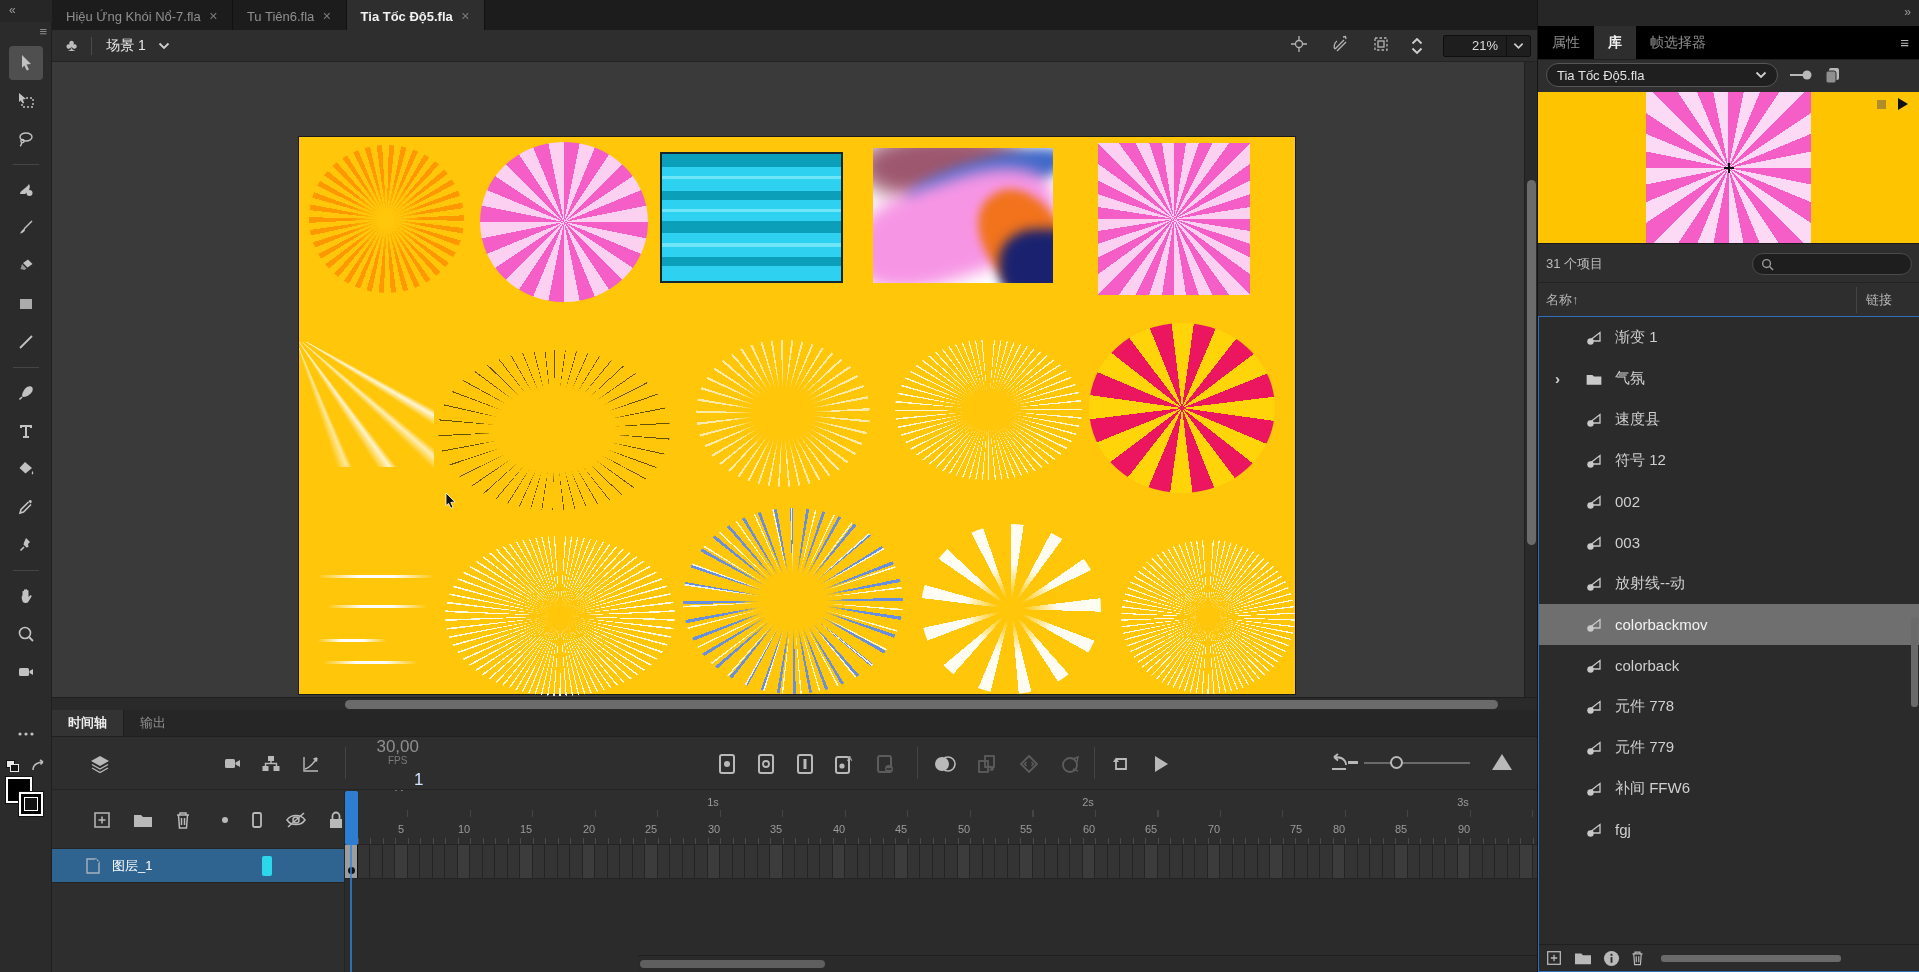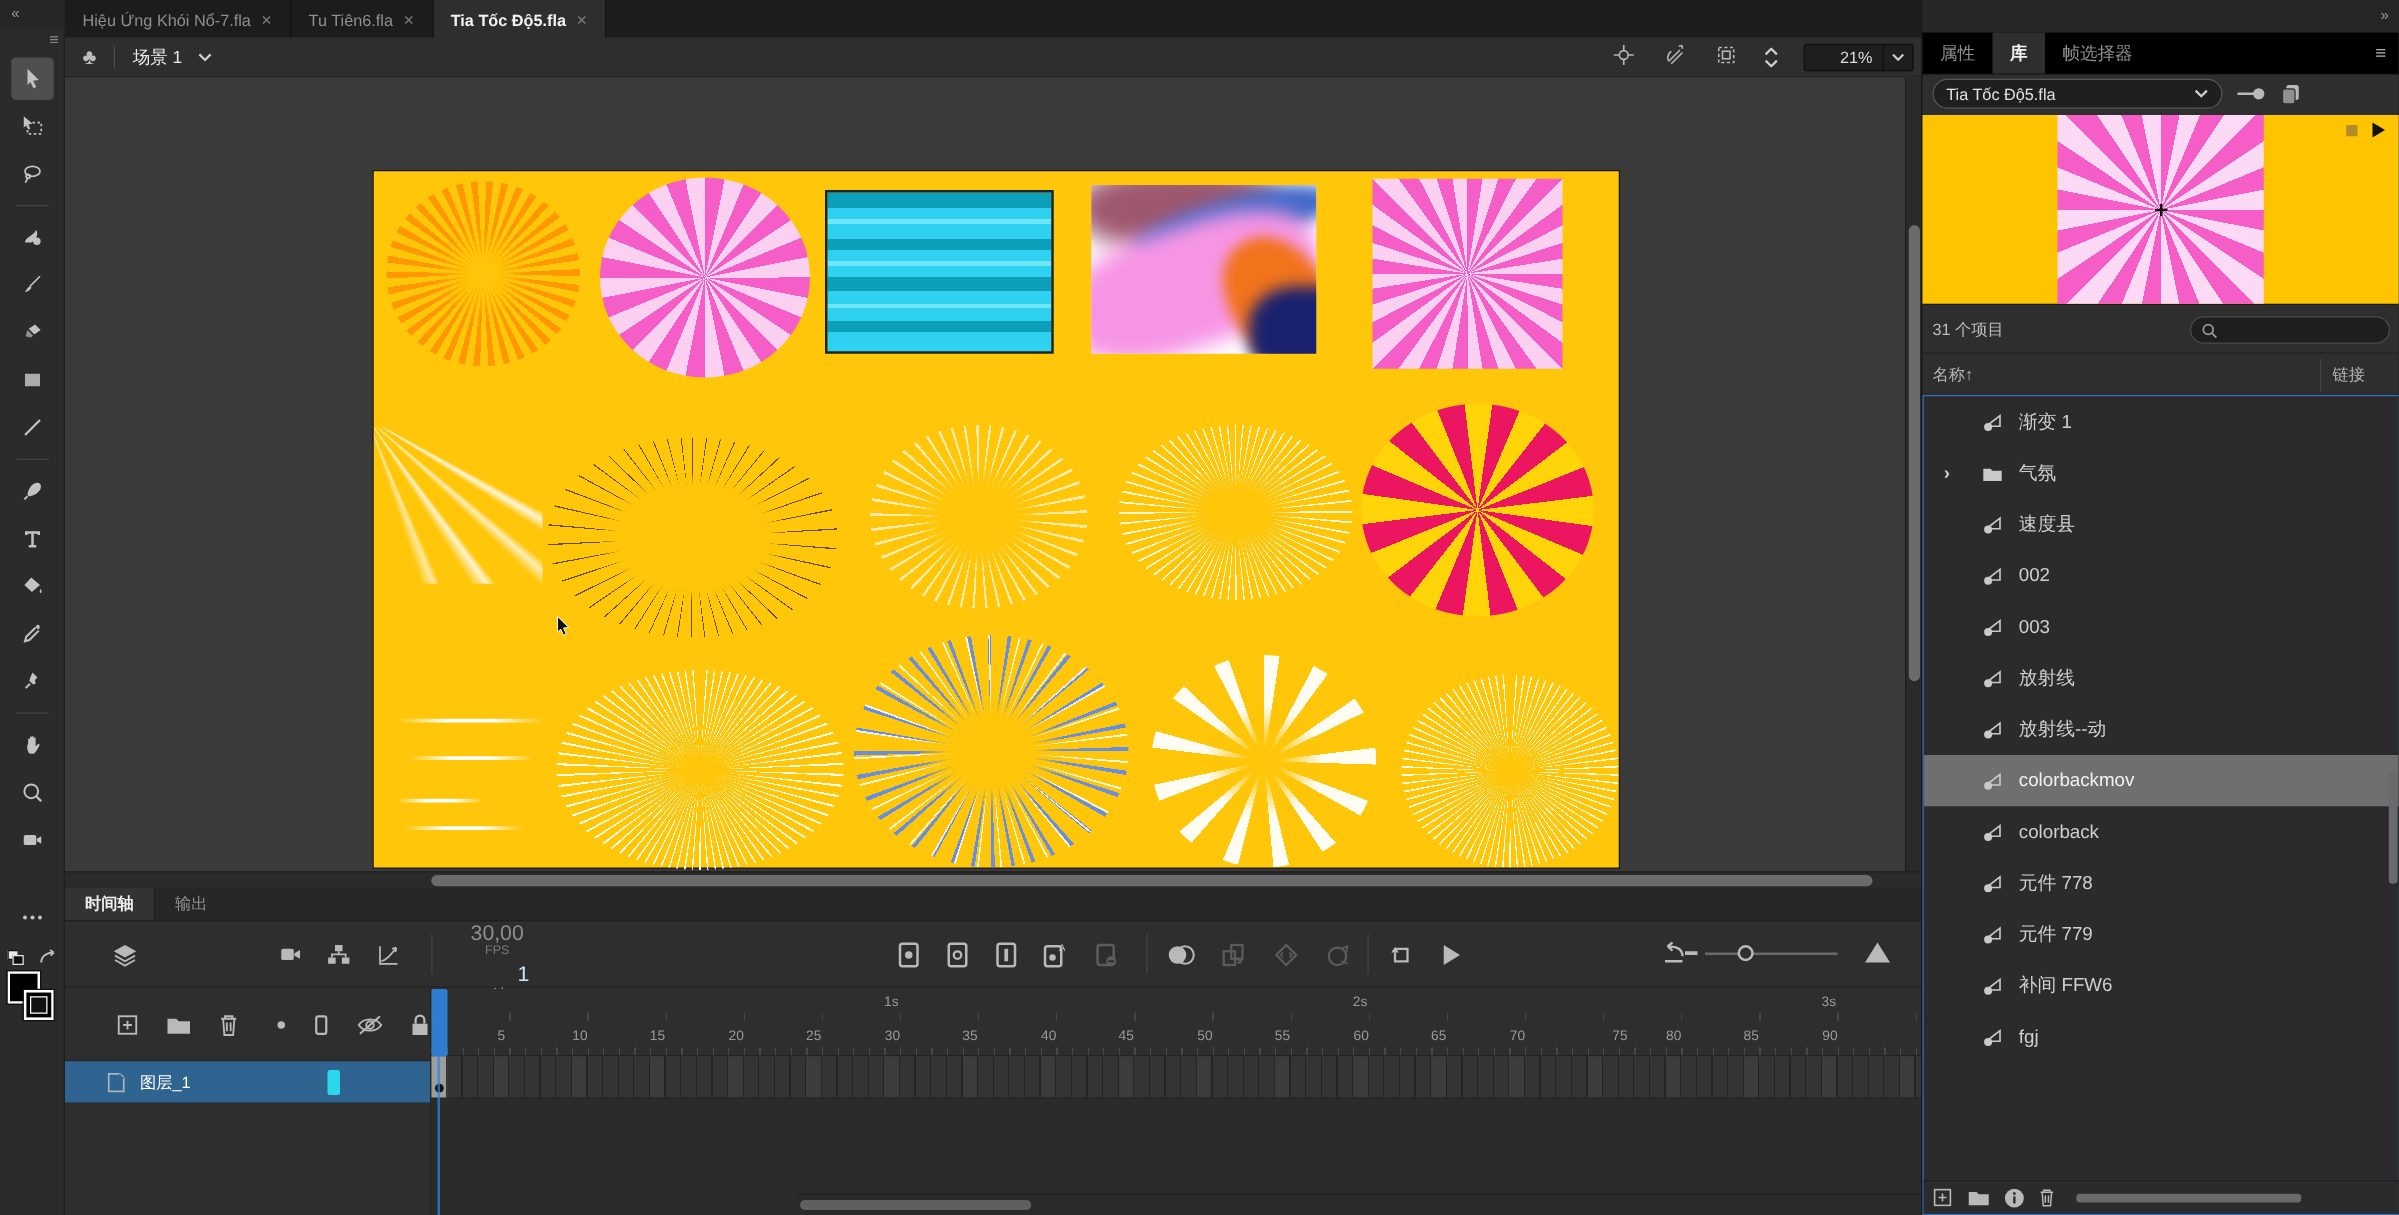--- a/index.html
+++ b/index.html
@@ -693,35 +693,35 @@
               <path d="M4 12 L15 3.5 V12 Z"></path>
               <circle class="fill" cx="5.5" cy="12.5" r="3.2"></circle>
             </svg>
           <span>速度县</span>
         </div>
         <div class="lib-row">
           <svg class="sym" width="18" height="18" viewBox="0 0 18 18">
               <path d="M4 12 L15 3.5 V12 Z"></path>
               <circle class="fill" cx="5.5" cy="12.5" r="3.2"></circle>
             </svg>
+          <span>符号 12</span>
+        </div>
+        <div class="lib-row">
+          <svg class="sym" width="18" height="18" viewBox="0 0 18 18">
+              <path d="M4 12 L15 3.5 V12 Z"></path>
+              <circle class="fill" cx="5.5" cy="12.5" r="3.2"></circle>
+            </svg>
           <span>002</span>
         </div>
         <div class="lib-row">
           <svg class="sym" width="18" height="18" viewBox="0 0 18 18">
               <path d="M4 12 L15 3.5 V12 Z"></path>
               <circle class="fill" cx="5.5" cy="12.5" r="3.2"></circle>
             </svg>
           <span>003</span>
-        </div>
-        <div class="lib-row">
-          <svg class="sym" width="18" height="18" viewBox="0 0 18 18">
-              <path d="M4 12 L15 3.5 V12 Z"></path>
-              <circle class="fill" cx="5.5" cy="12.5" r="3.2"></circle>
-            </svg>
-          <span>放射线</span>
         </div>
         <div class="lib-row">
           <svg class="sym" width="18" height="18" viewBox="0 0 18 18">
               <path d="M4 12 L15 3.5 V12 Z"></path>
               <circle class="fill" cx="5.5" cy="12.5" r="3.2"></circle>
             </svg>
           <span>放射线--动</span>
         </div>
         <div class="lib-row selected">
           <svg class="sym" width="18" height="18" viewBox="0 0 18 18">

